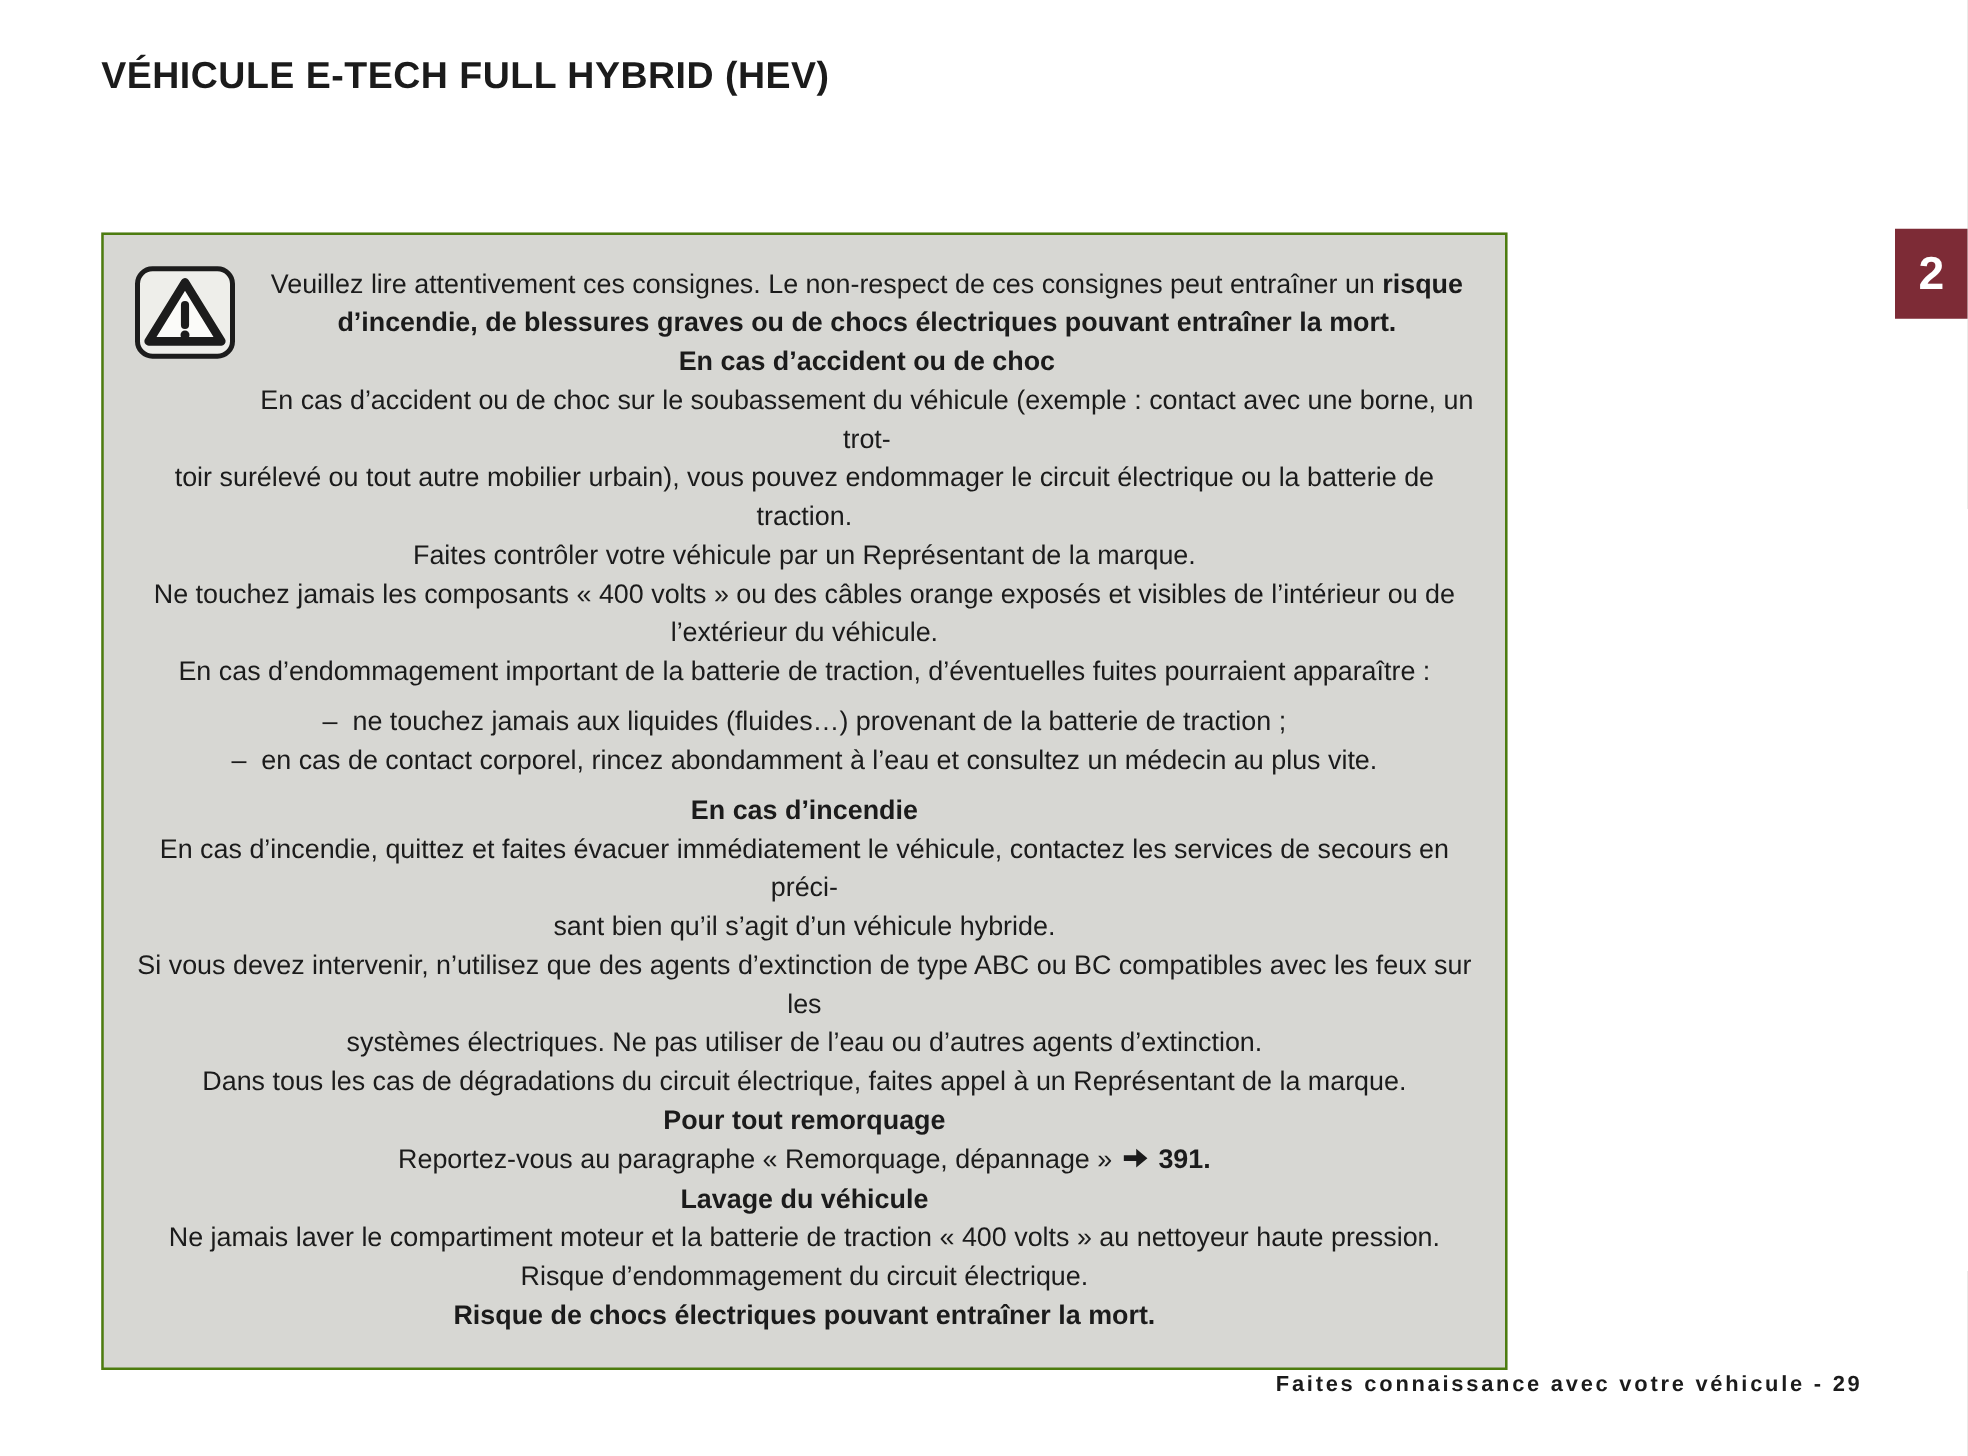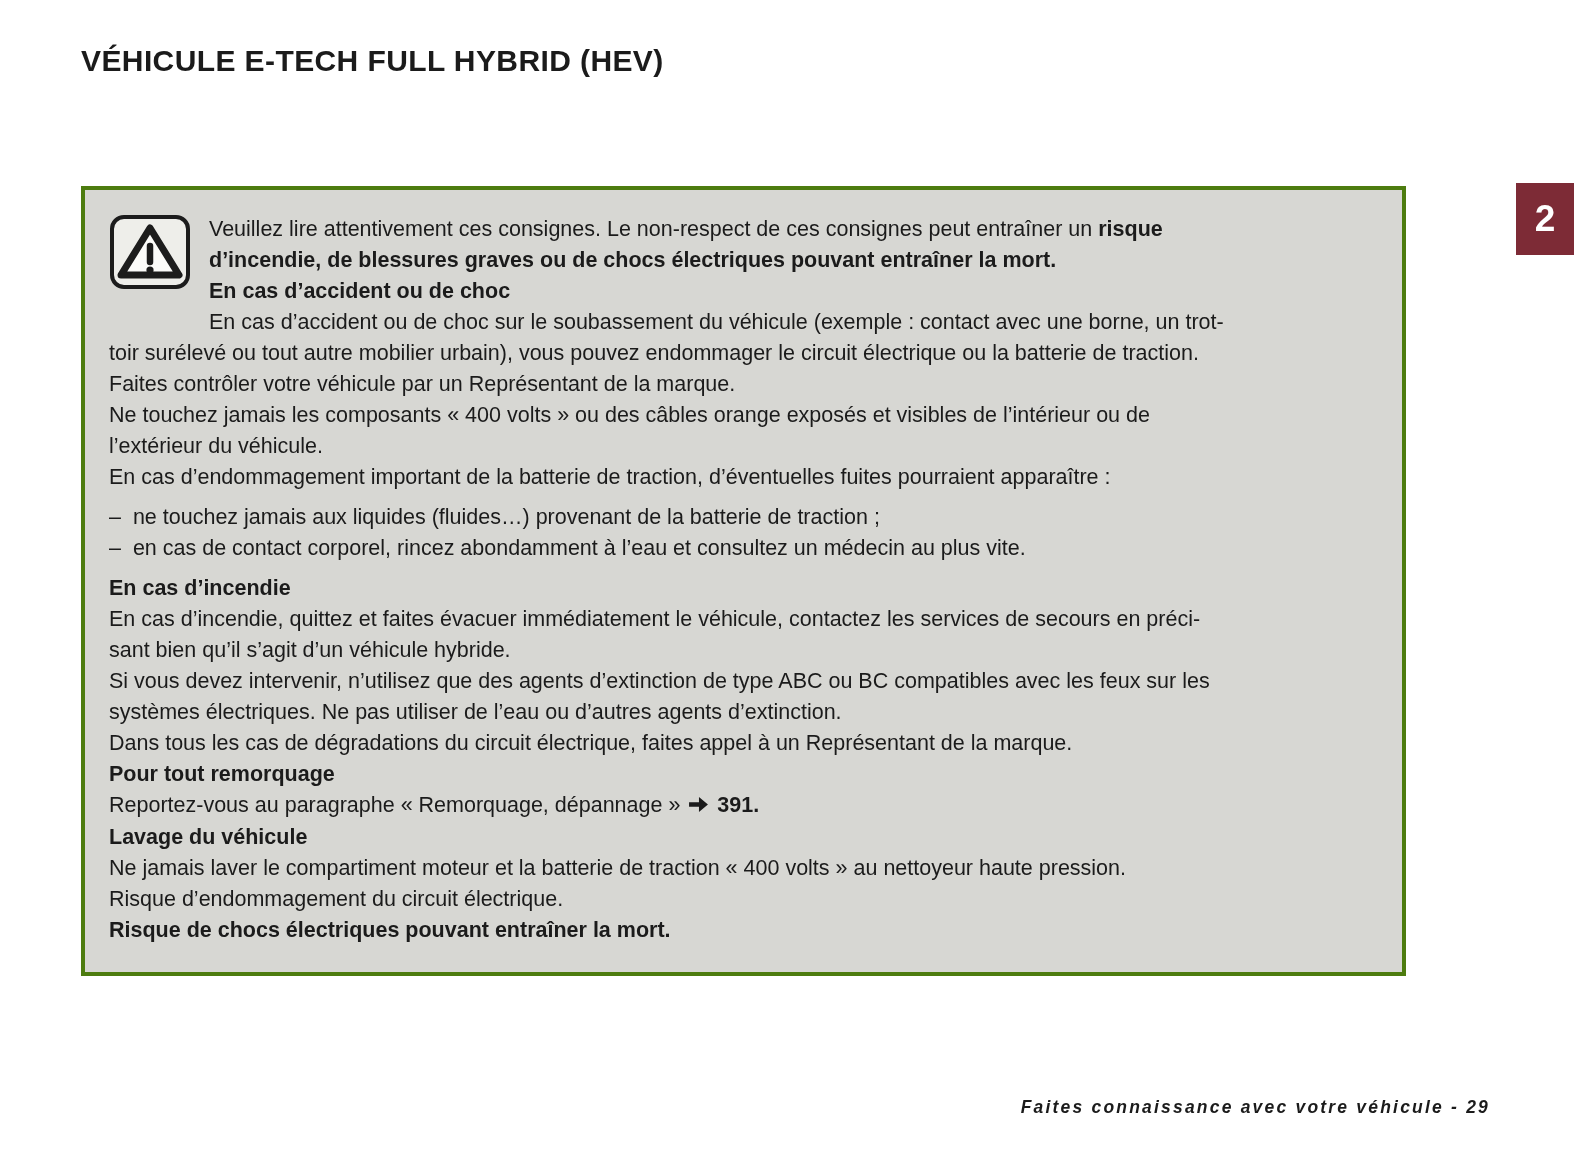--- a/index.html
+++ b/index.html
@@ -1,33 +1,33 @@
 <!DOCTYPE html>
 <html lang="fr"><head>
 <meta charset="utf-8">
 <style>
   html,body{margin:0;padding:0;}
   body{
     width:1574px;height:1165px;position:relative;overflow:hidden;
     background:#ffffff;color:#1b1b1b;
     font-family:"Liberation Sans", sans-serif;
   }
-  .page{position:absolute;inset:0;}
+  .page{position:absolute;inset:0;text-align:center;}
   .page-title{
     position:absolute;left:81px;top:44px;margin:0;
     font-size:30px;font-weight:700;letter-spacing:.4px;
   }
   .section-title{
     position:absolute;left:81px;top:128px;margin:0;
     font-size:25px;font-weight:700;letter-spacing:.2px;
   }
   .warning-box{
-    position:absolute;left:81px;top:186px;width:1325px;
+    position:absolute;left:81px;top:186px;width:1125px;
     box-sizing:border-box;
-    background:#d7d7d3;border:4px solid #4d7c0f;
+    background:#d7d7d3;border:2px solid #4d7c0f;
     padding:24px 24px 26px 24px;
   }
   .warn-icon{
     position:absolute;left:24px;top:24px;display:block;width:82px;height:76px;
   }
   .warning-lines{
     font-size:21.5px;line-height:31px;white-space:pre-wrap;
   }
   .line{min-height:31px;}
   .line.ind{padding-left:100px;}
@@ -36,21 +36,20 @@
   .chapter-tab{
     position:absolute;right:0;top:183px;width:58px;height:72px;
     background:#7d2b36;color:#ffffff;
     display:flex;align-items:center;justify-content:center;
     font-size:37px;font-weight:700;
   }
   .page-footer{
     position:absolute;top:1097px;right:84px;
     font-size:17.5px;font-weight:700;letter-spacing:2.2px;
     white-space:nowrap;
-    font-style:italic;
   }
 </style>
 </head>
 <body>
 
 <main class="page">
 
   <h1 class="page-title">VÉHICULE E-TECH FULL HYBRID (HEV)</h1>
 
 

